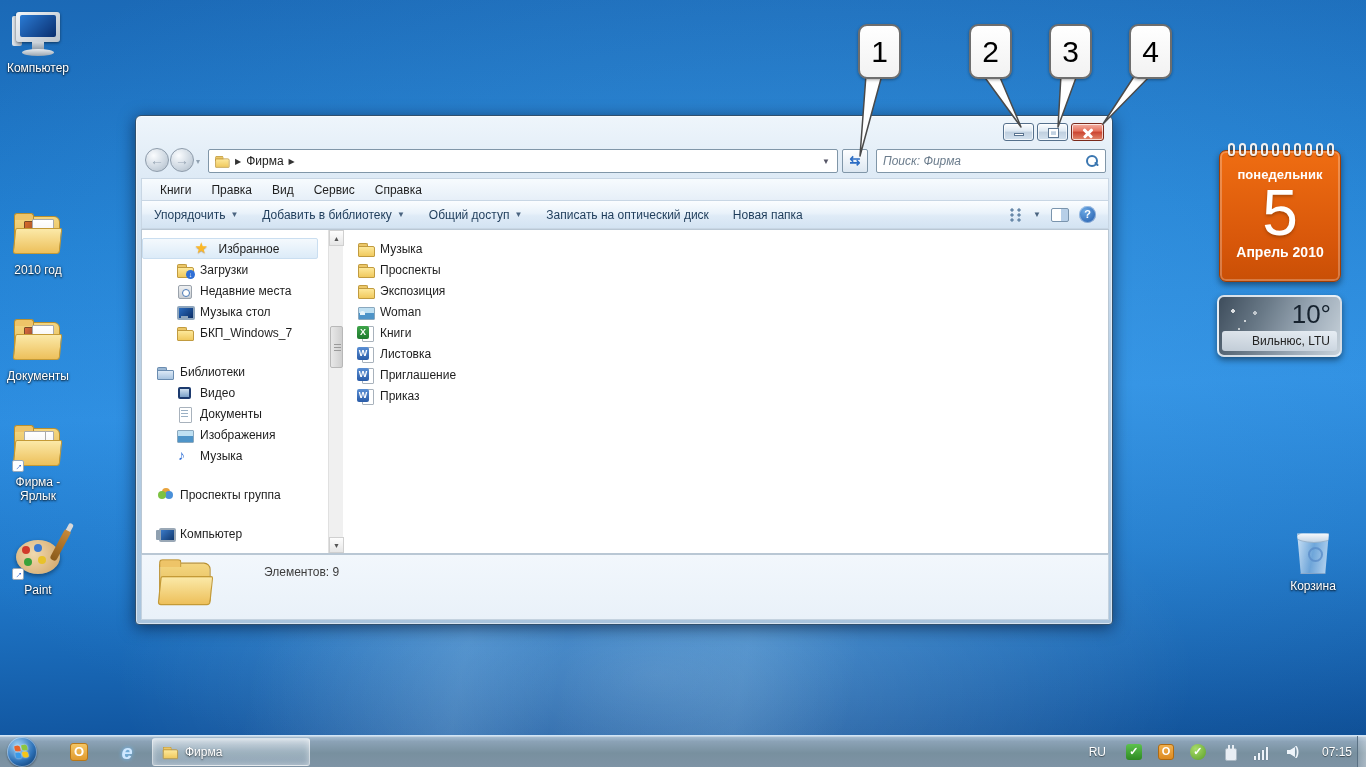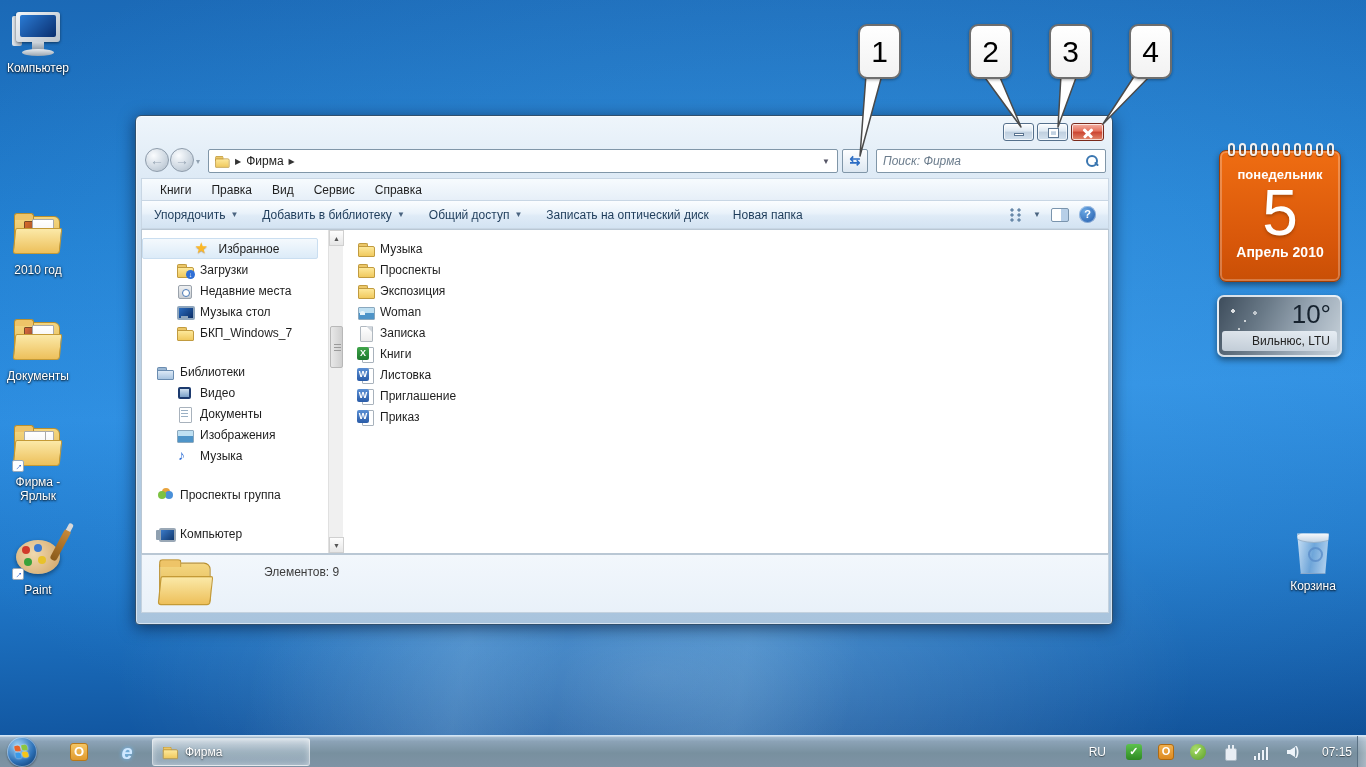--- a/index.html
+++ b/index.html
@@ -124,21 +124,21 @@
   .ficon.home::before { content:""; position:absolute; left:2px; top:4px; width:8px; height:8px; border-radius:50%; background:#7dc242; box-shadow:7px 0 0 #4a90d9, 4px -3px 0 #e8a33d; }
   .ficon.pc::before { content:""; position:absolute; left:3px; top:2px; width:13px; height:10px; background:linear-gradient(135deg,#3a7ac8,#11386e); border:2px solid #9aa8b6; border-radius:2px; }
   .ficon.pc::after { content:""; position:absolute; left:0px; top:4px; width:4px; height:10px; background:#8fa0b0; border-radius:1px; }
   .ficon.blank::before { content:""; position:absolute; left:3px; top:1px; width:11px; height:14px; background:linear-gradient(#fff,#ececec); border:1px solid #b0b8c0; border-radius:1px; }
   .ficon.blank::after { content:""; position:absolute; right:2px; top:1px; border:3px solid #d0d6dc; border-left-color:transparent; border-bottom-color:transparent; }
   .badge { position:absolute; left:0px; top:1px; width:12px; height:13px; border-radius:2px; color:#fff; font-size:9px; font-weight:bold; line-height:13px; text-align:center; z-index:2; }
   .badge.xl { background:linear-gradient(#3fa54a,#1e7a2e); }
   .badge.wd { background:linear-gradient(#5a8fd4,#2a5ca8); }
   .ficon.office::before { content:""; position:absolute; left:5px; top:1px; width:10px; height:14px; background:#fff; border:1px solid #a8b2bc; border-radius:1px; }
 
-  .details { position:absolute; left:5px; top:438px; width:968px; height:59px; background:linear-gradient(#f2f7fc,#e9f1f9); border:1px solid #c4d2df; border-top:1px solid #b9c7d4; }
+  .details { position:absolute; left:5px; top:438px; width:968px; height:66px; background:linear-gradient(#f2f7fc,#e9f1f9); border:1px solid #c4d2df; border-top:1px solid #b9c7d4; }
   .details .bigfolder { position:absolute; left:18px; top:6px; transform:scale(1.12); }
   .details .dtext { position:absolute; left:122px; top:10px; font-size:12px; color:#3c3c3c; }
 
   
   .cal { position:absolute; left:1219px; top:150px; width:122px; height:132px; z-index:5;
     background:linear-gradient(180deg,#ef6d12,#d8570a 70%,#c94f06); border:1px solid #9e3d04; border-radius:7px;
     box-shadow:inset 0 0 0 2px rgba(255,255,255,.25), 0 3px 6px rgba(0,0,0,.45); text-align:center; color:#fff; }
   .rings { position:absolute; left:8px; top:-8px; width:106px; display:flex; justify-content:space-between; }
   .rings i { width:7px; height:13px; border:2px solid #f0f0f0; border-radius:4px; background:rgba(60,30,0,.35); box-shadow:0 1px 1px rgba(0,0,0,.5); }
   .cal .wd { margin-top:16px; font-size:13px; font-weight:bold; }
@@ -400,24 +400,20 @@
           </div>
         <div class="frow">
             <span class="ficon folder"></span>
             <span>Экспозиция</span>
           </div>
         <div class="frow">
             <span class="ficon img"></span>
             <span>Woman</span>
           </div>
         <div class="frow">
-            <span class="ficon blank"></span>
-            <span>Записка</span>
-          </div>
-        <div class="frow">
             <span class="ficon office">
               <span class="badge xl">X</span>
             </span>
             <span>Книги</span>
           </div>
         <div class="frow">
             <span class="ficon office">
               <span class="badge wd">W</span>
             </span>
             <span>Листовка</span>

